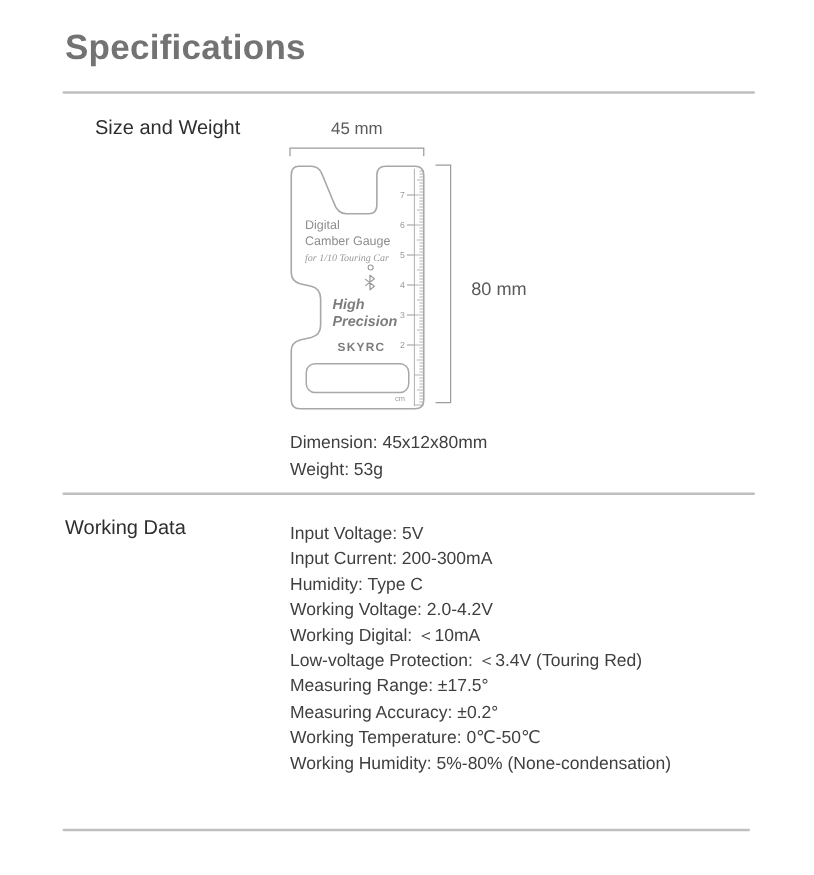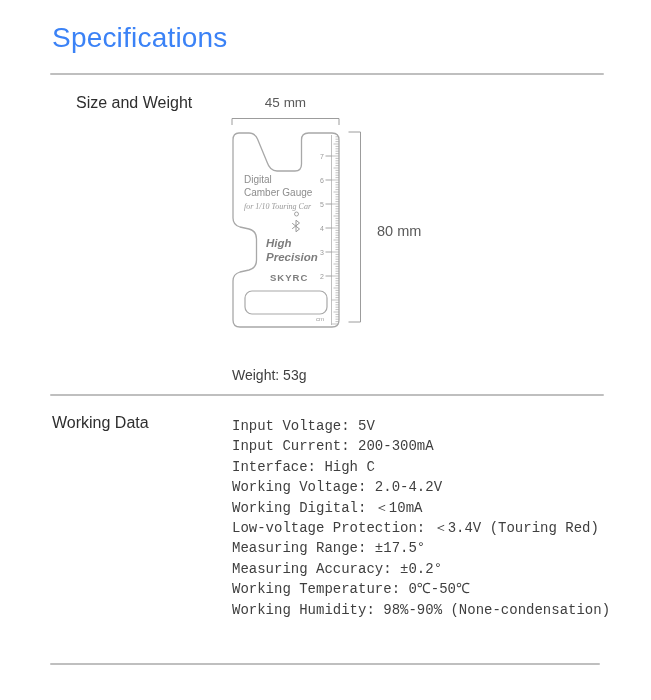--- a/index.html
+++ b/index.html
@@ -4,39 +4,39 @@
 <style>
   html,body{margin:0;padding:0;}
   body{
     width:651px;height:700px;background:#ffffff;
     font-family:"Liberation Sans","DejaVu Sans",sans-serif;
     color:#3f3f3f;overflow:hidden;
   }
   .page{position:relative;width:651px;height:700px;background:#fff;}
   .page-title{
     position:absolute;left:52px;top:22px;
-    font-size:28px;font-weight:400;color:#3b82f6;letter-spacing:0.2px;
+    font-size:28px;font-weight:700;color:#737373;letter-spacing:0.2px;
   }
   .divider{position:absolute;height:2px;background:#bfbfbf;border-radius:1px;}
   #divider-1{left:50px;top:73px;width:554px;}
   #divider-2{left:50px;top:394px;width:554px;}
   #divider-3{left:50px;top:663px;width:550px;}
   .section-heading{
     position:absolute;left:52px;
     font-size:16px;font-weight:400;color:#2e2e2e;
   }
   #size-heading{top:94px;margin-left:24px;}
   #working-heading{top:414px;}
   .diagram-wrap{position:absolute;left:215px;top:85px;width:224px;height:262px;}
   .dim-text{position:absolute;left:232px;font-size:14px;color:#3f3f3f;}
   #dimension-line{top:345px;}
   #weight-line{top:367px;text-align:center;}
   .spec-list{
     position:absolute;left:232px;top:416px;width:380px;
-    font-size:14px;line-height:20.4px;color:#3f3f3f;font-family:Liberation Mono, monospace;
+    font-size:14px;line-height:20.4px;color:#3f3f3f;
   }
   .spec-row{white-space:nowrap;}
   
   .svg-dim-label{font-family:"Liberation Sans","DejaVu Sans",sans-serif;font-size:13.5px;fill:#5a5a5a;}
   .dev-name{font-family:"Liberation Sans","DejaVu Sans",sans-serif;font-size:10px;fill:#8d8d8d;}
   .dev-sub{font-family:"Liberation Serif","DejaVu Serif",serif;font-size:8px;font-style:italic;fill:#999;}
   .dev-hp{font-family:"Liberation Sans","DejaVu Sans",sans-serif;font-size:11.5px;font-weight:bold;font-style:italic;fill:#7d7d7d;}
   .dev-brand{font-family:"Liberation Sans","DejaVu Sans",sans-serif;font-size:9.5px;font-weight:bold;fill:#7d7d7d;letter-spacing:1px;}
   .ruler-num{font-family:"Liberation Sans","DejaVu Sans",sans-serif;font-size:7px;fill:#9a9a9a;}
   .ruler-unit{font-family:"Liberation Sans","DejaVu Sans",sans-serif;font-size:6px;fill:#9a9a9a;}
@@ -194,34 +194,35 @@
       <text class="dev-hp" x="51" y="176">Precision</text>
       <text class="dev-brand" x="55" y="196">SKYRC</text>
 
       <rect x="30" y="206" width="82" height="23" rx="7" fill="none" stroke="#a8a8a8" stroke-width="1.2"></rect>
 
       <path d="M 133.5 47 L 145.5 47 L 145.5 237 L 133.5 237" fill="none" stroke="#9c9c9c" stroke-width="1"></path>
       <text class="svg-dim-label" x="162" y="151" style="font-size:14.5px">80 mm</text>
     </svg>
   </div>
 
+  <div class="dim-text" id="dimension-line">Dimension: 45x12x80mm</div>
   <div class="dim-text" id="weight-line">Weight: 53g</div>
 
   <div class="divider" id="divider-2"></div>
 
   <div class="section-heading" id="working-heading">Working Data</div>
 
   <div class="spec-list">
     <div class="spec-row">Input Voltage: 5V</div>
     <div class="spec-row">Input Current: 200-300mA</div>
-    <div class="spec-row">Interface: High C</div>
+    <div class="spec-row">Humidity: Type C</div>
     <div class="spec-row">Working Voltage: 2.0-4.2V</div>
     <div class="spec-row">Working Digital: ＜10mA</div>
     <div class="spec-row">Low-voltage Protection: ＜3.4V (Touring Red)</div>
     <div class="spec-row">Measuring Range: ±17.5°</div>
     <div class="spec-row">Measuring Accuracy: ±0.2°</div>
     <div class="spec-row">Working Temperature: 0℃-50℃</div>
-    <div class="spec-row">Working Humidity: 98%-90% (None-condensation)</div>
+    <div class="spec-row">Working Humidity: 5%-80% (None-condensation)</div>
   </div>
 
   <div class="divider" id="divider-3"></div>
 
 </div>
 
 </body></html>

